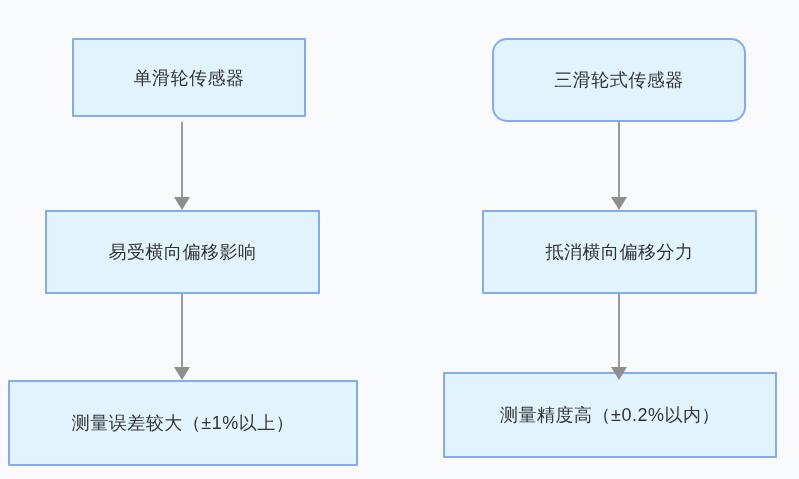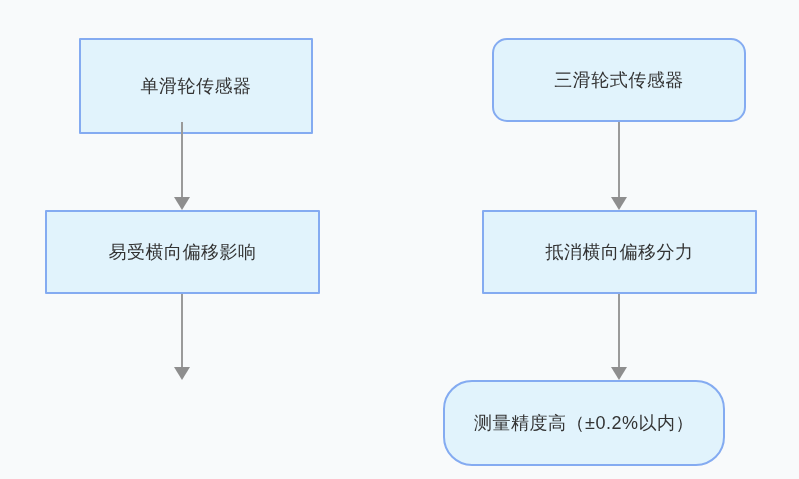--- a/index.html
+++ b/index.html
@@ -51,38 +51,41 @@
     border-left: 8px solid transparent;
     border-right: 8px solid transparent;
     border-top: 13px solid #8e8e8e;
   }
 </style>
 </head>
 <body>
 
 <div class="canvas">
 
-  <div class="node" style="left:79px; top:38px; width:234px; height:96px;">
+  <div class="node" style="left:72px; top:38px; width:234px; height:79px;">
     <span>单滑轮传感器</span>
   </div>
 
   <div class="node" style="left:45px; top:210px; width:275px; height:84px;">
     <span>易受横向偏移影响</span>
   </div>
 
+  <div class="node" style="left:8px; top:380px; width:350px; height:86px;">
+    <span>测量误差较大（±1%以上）</span>
+  </div>
 
   <div class="node" style="left:492px; top:38px; width:254px; height:84px;border-radius:15px;">
     <span>三滑轮式传感器</span>
   </div>
 
   <div class="node" style="left:482px; top:210px; width:275px; height:84px;text-align:center;">
     <span>抵消横向偏移分力</span>
   </div>
 
-  <div class="node" style="left:443px; top:380px; width:282px; height:86px;border-radius:29px;">
+  <div class="node" style="left:443px; top:372px; width:334px; height:86px;">
     <span>测量精度高（±0.2%以内）</span>
   </div>
 
   <div class="arrow" style="left:174px; top:122px; height:88px;">
     <div class="arrow-line"></div>
     <div class="arrow-head"></div>
   </div>
 
   <div class="arrow" style="left:174px; top:294px; height:86px;">
     <div class="arrow-line"></div>

